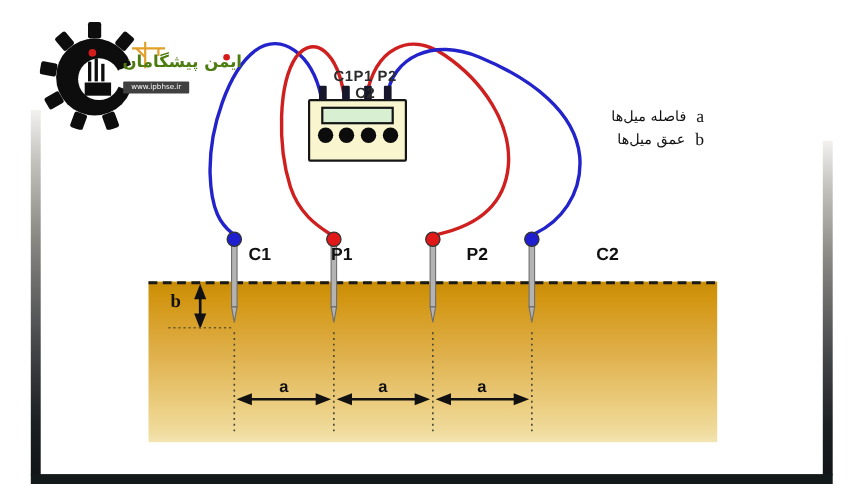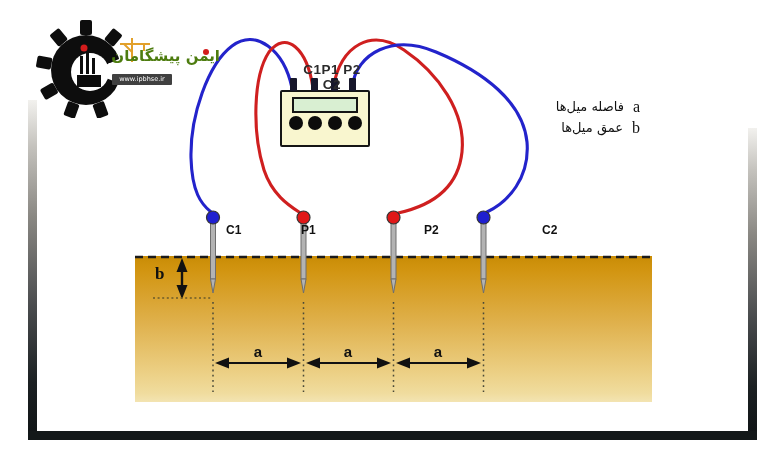--- a/index.html
+++ b/index.html
@@ -20,21 +20,21 @@
   }
   
   #overlay{left:0;top:0;width:781px;height:458px;}
   
   #inst-body{left:280px;top:90px;width:90px;height:57px;background:#f9f6cf;border:2px solid #151515;border-radius:2px;box-sizing:border-box;}
   #inst-display{left:292px;top:97px;width:66px;height:16px;background:#d9efd2;border:2px solid #151515;box-sizing:border-box;}
   .knob{width:14px;height:14px;border-radius:50%;background:#0c0c0c;top:116px;}
   .terminal{width:7px;height:13px;background:#17172b;top:78px;border-radius:1px;}
   #terminals-label{left:294px;top:62px;width:76px;text-align:center;font-weight:bold;font-size:13.5px;color:#2b2b2b;letter-spacing:.5px;font-family:"Liberation Sans",sans-serif;}
   
-  .elec-label{font-weight:bold;font-size:12px;color:#111;font-family:"Liberation Sans",sans-serif;top:223px;}
+  .elec-label{font-weight:bold;font-size:16px;color:#111;font-family:"Liberation Sans",sans-serif;top:223px;}
   
   .a-label{font-weight:bold;font-size:15px;color:#111;top:343px;width:20px;text-align:center;font-family:"Liberation Sans",sans-serif;}
   #b-label{left:155px;top:264px;font-family:"Liberation Serif",serif;font-weight:bold;font-size:17px;color:#111;}
   
   #legend{left:540px;top:96px;width:100px;}
   .legend-row{display:flex;justify-content:flex-end;align-items:center;gap:9px;height:21px;}
   .legend-letter{font-family:"Liberation Serif",serif;font-size:16px;color:#111;}
   .legend-text{font-size:13px;color:#111;direction:rtl;}
   
   #logo-svg{left:36px;top:18px;width:192px;height:100px;}

